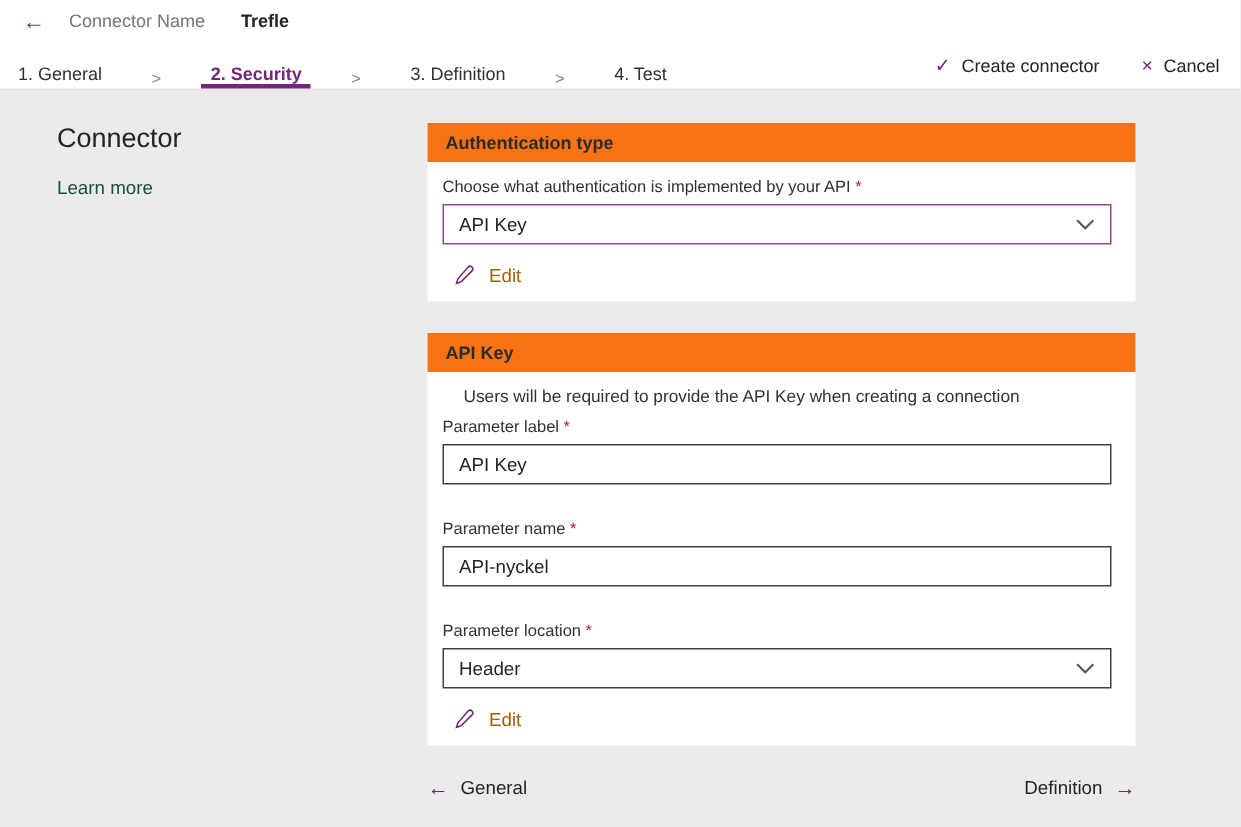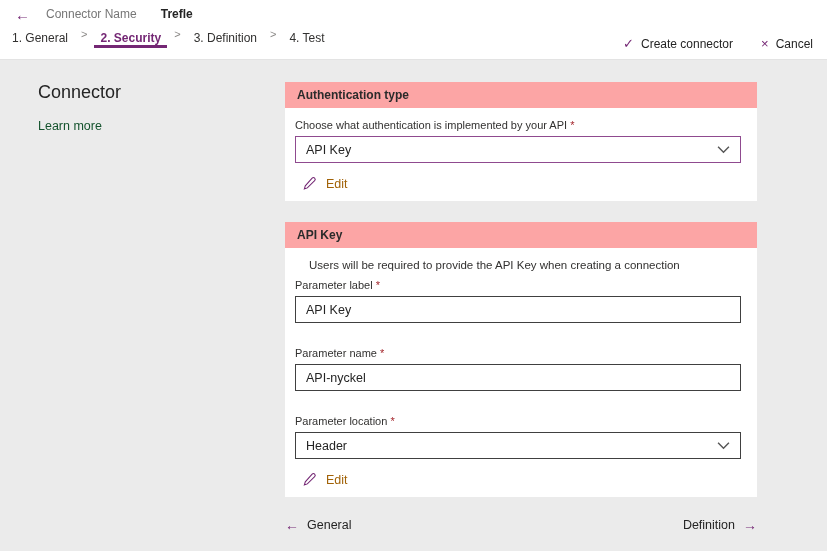--- a/index.html
+++ b/index.html
@@ -25,21 +25,21 @@
   .app-label { color: #767676; font-size: 12px; margin-right: 24px; }
   .connector-name { color: #242424; font-size: 12px; font-weight: 700; }
 
   
   .wizardbar {
     height: 32px; background: #fff;
     border-bottom: 1px solid #e3e3e3;
     display: flex; align-items: stretch;
     padding: 0 14px 0 6px;
   }
-  .steps { display: flex; align-items: flex-start; }
+  .steps { display: flex; align-items: flex-end; gap: 20px; }
   .step {
     display: flex; align-items: center;
     font-size: 12px; color: #323130;
     padding: 0 6px; border: none; background: none; cursor: pointer;
     font-family: inherit; border-bottom: 3px solid transparent; border-top: 3px solid transparent;
   }
   .step.active { color: #742774; font-weight: 700; border-bottom-color: #742774; }
   .step-sep {
     display: flex; align-items: center;
     color: #8a8886; font-size: 11px; padding: 0 7px;
@@ -60,21 +60,21 @@
   .aside-title { font-size: 18px; font-weight: 400; color: #242424; margin: 0 0 13px; }
   .aside-desc { font-size: 12.5px; line-height: 1.32; color: #242424; margin: 0; }
   .learn-more {
     display: inline-block; font-size: 12.5px; color: #14532d;
     text-decoration: none; margin-top: 1px; cursor: pointer;
   }
 
   .panels { margin-left: 23px; width: 472px; flex: none; }
   .panel { background: #fff; margin-bottom: 21px; }
   .panel-header {
-    background: #fca5a5; height: 26px;
+    background: #f97316; height: 26px;
     display: flex; align-items: center;
     padding: 0 12px; font-size: 12px; font-weight: 700; color: #2b2b2b;
   }
   .panel-body { padding: 11px 16px 10px 10px; border-radius: 19px; }
 
   .field-desc { font-size: 11.5px; color: #323130; margin: 0 14px 8px; }
   .field-label { font-size: 11px; color: #323130; margin: 0 0 5px; }
   .field-label.spaced { margin-top: 24px; }
   .required { color: #a4262c; }
 

